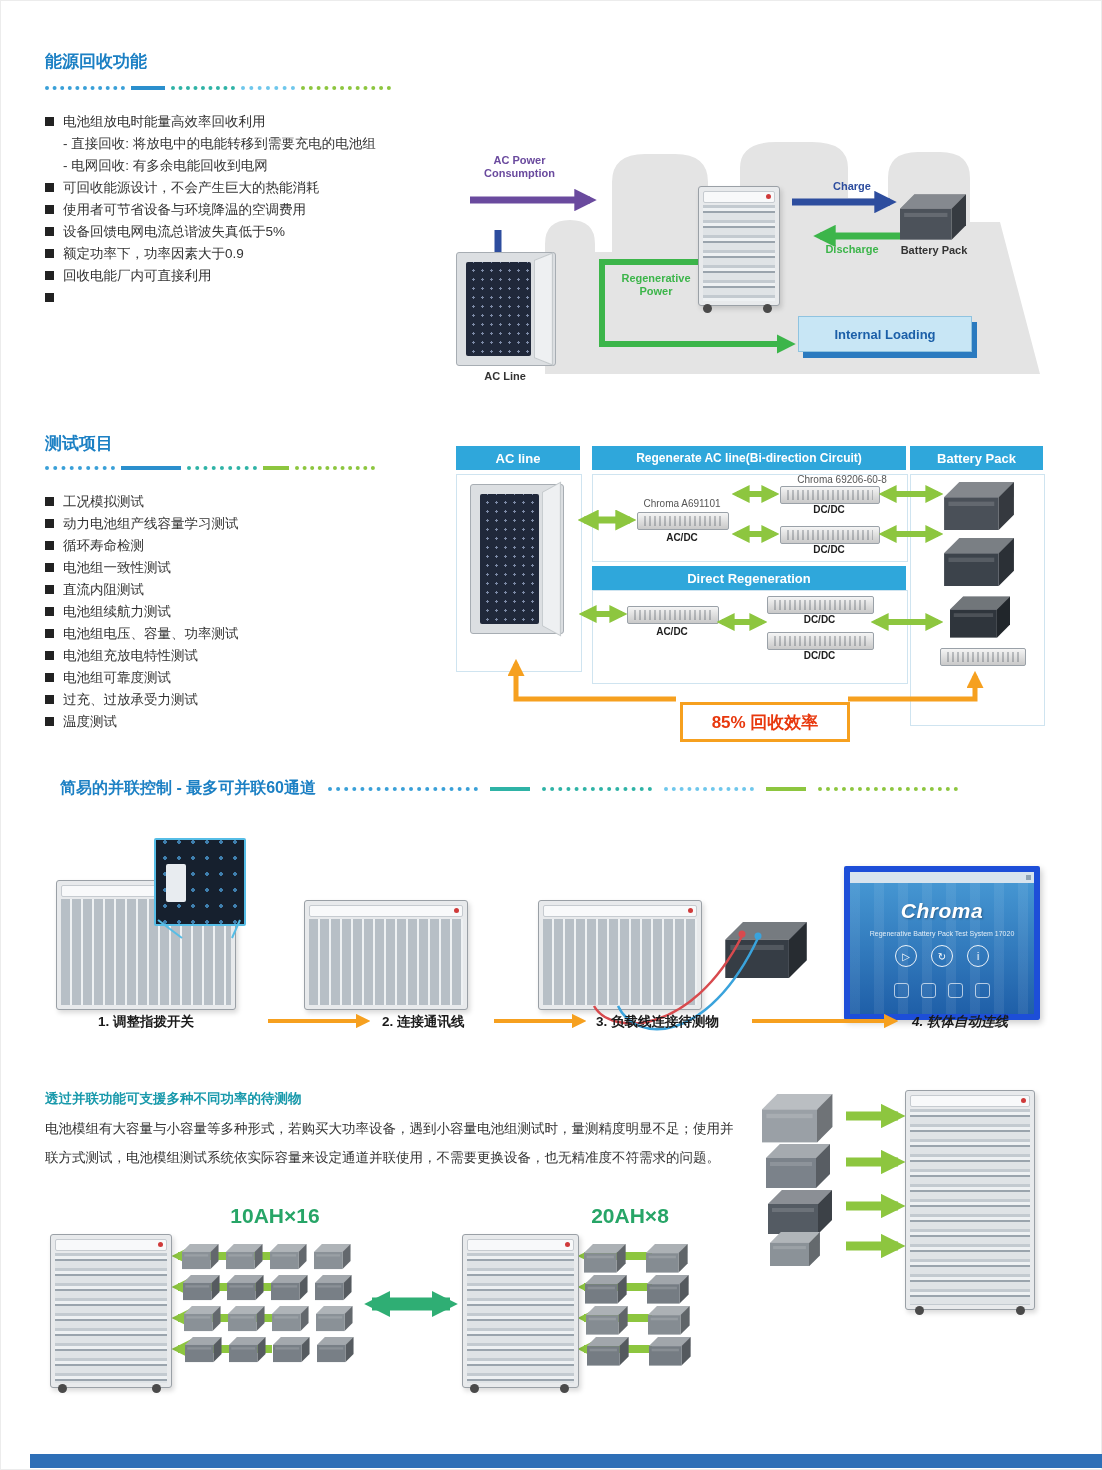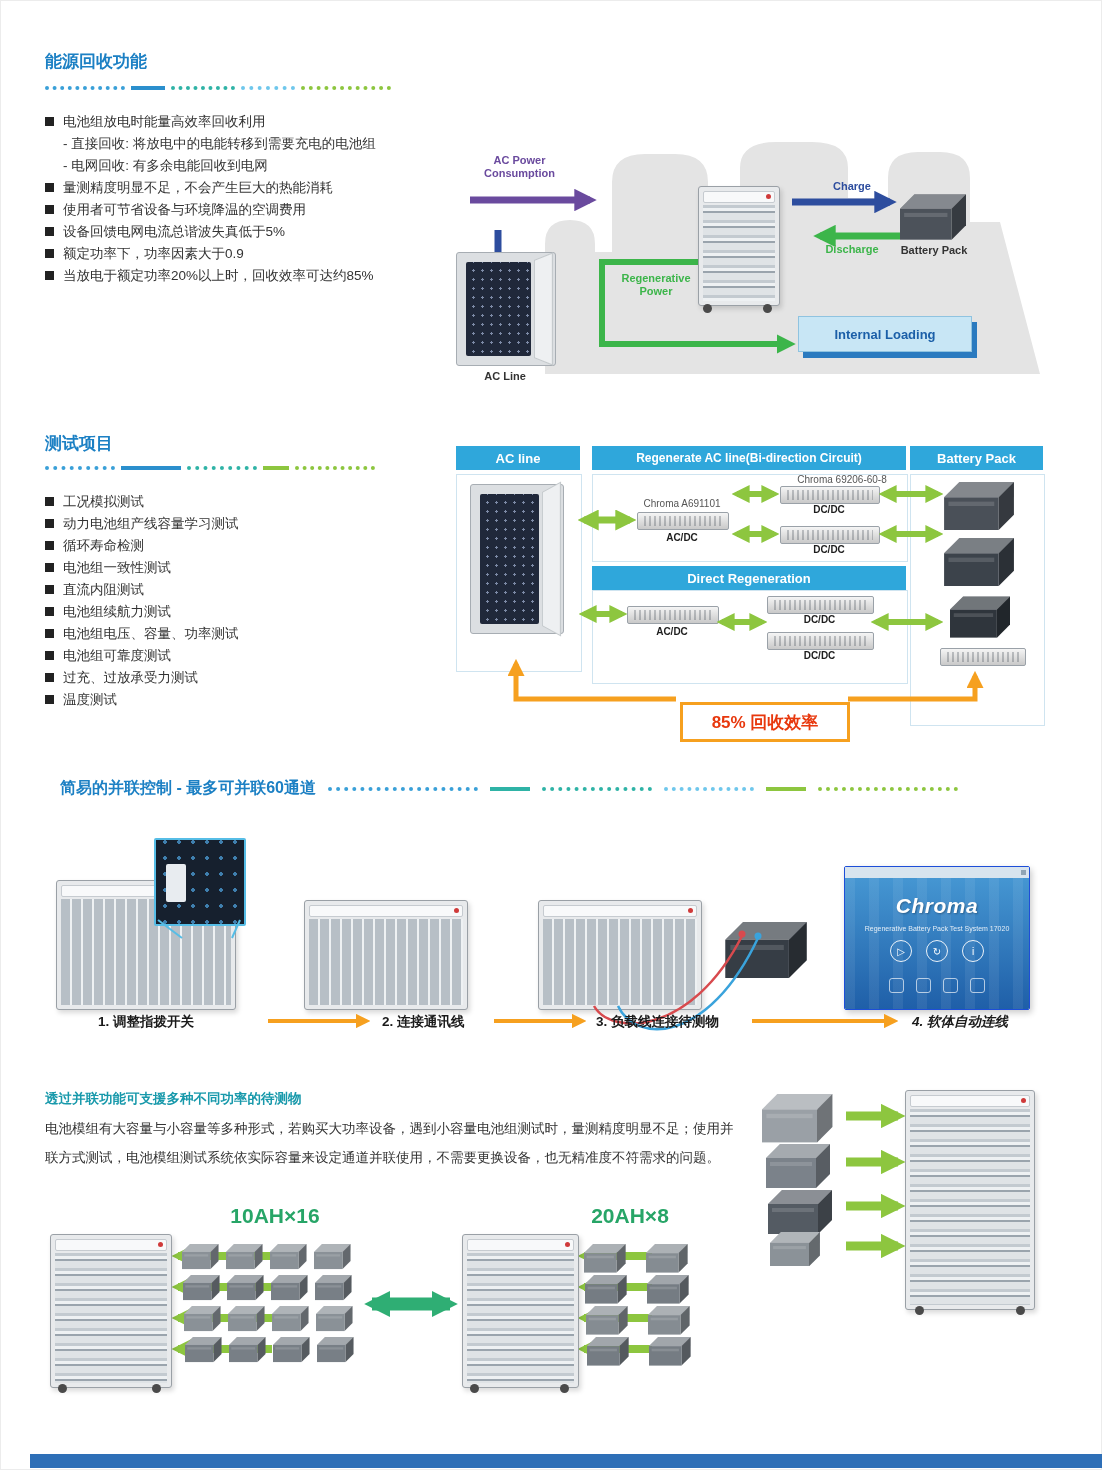--- a/index.html
+++ b/index.html
@@ -46,21 +46,21 @@
   .acpanel .door{position:absolute;right:2px;top:7px;bottom:7px;width:17px;background:#eef0f2;
         border:1px solid #c5cacd;transform:perspective(70px) rotateY(-30deg);transform-origin:left center;}
   .intload{position:absolute;background:#c8e6f5;border:1px solid #8fc3e0;box-shadow:5px 6px 0 #2a7abf;
         color:#1b5fa8;font-weight:700;font-size:13px;display:flex;align-items:center;justify-content:center;}
   .effbox{position:absolute;background:#fff;border:3px solid #f6a01f;color:#e8380d;font-weight:700;font-size:17px;
         display:flex;align-items:center;justify-content:center;}
   .step{position:absolute;font-size:13.5px;color:#1a1a1a;font-weight:600;white-space:nowrap;}
   .inset{position:absolute;background:#16202e;border:2px solid #56bde6;border-radius:2px;
         background-image:radial-gradient(#3f7fae 1.6px,transparent 2px);background-size:14px 16px;background-position:44px 10px;}
   .inset .dip{position:absolute;left:10px;top:24px;width:20px;height:38px;background:#e8ecf0;border-radius:2px;}
-  .software{position:absolute;border:1px solid #1d4ed8;border-radius:2px;overflow:hidden;box-shadow:2px 3px 6px rgba(0,0,0,.2);}
+  .software{position:absolute;border:6px solid #1d4ed8;border-radius:2px;overflow:hidden;box-shadow:2px 3px 6px rgba(0,0,0,.2);}
   .sw-titlebar{position:absolute;left:0;right:0;top:0;height:11px;background:#d8e4ee;border-bottom:1px solid #b9c9d6;}
   .sw-titlebar::after{content:"";position:absolute;right:3px;top:3px;width:5px;height:5px;background:#8fa4b5;}
   .sw-body{position:absolute;left:0;right:0;top:11px;bottom:0;background:linear-gradient(180deg,#4596d2,#1f5fa8);}
   .sw-body::before{content:"";position:absolute;inset:0;
         background:repeating-linear-gradient(90deg,rgba(255,255,255,.07) 0 10px,transparent 10px 24px);}
   .sw-brand{position:absolute;left:0;right:0;top:16px;text-align:center;color:#fff;font-weight:700;font-style:italic;
         font-size:21px;letter-spacing:.5px;text-shadow:1px 1px 2px rgba(0,0,0,.3);}
   .sw-sub{position:absolute;left:0;right:0;top:47px;text-align:center;color:rgba(255,255,255,.85);font-size:7px;}
   .sw-icons{position:absolute;left:0;right:0;top:62px;display:flex;justify-content:center;gap:14px;}
   .sw-icon{width:20px;height:20px;border:1.5px solid rgba(255,255,255,.9);border-radius:50%;color:#fff;
@@ -104,37 +104,40 @@
         <span>电池组放电时能量高效率回收利用</span>
       </li>
     <li class="sub">
         <span>- 直接回收: 将放电中的电能转移到需要充电的电池组</span>
       </li>
     <li class="sub">
         <span>- 电网回收: 有多余电能回收到电网</span>
       </li>
     <li>
         <span class="sq"></span>
-        <span>量测精度明显不足，不会产生巨大的热能消耗</span>
+        <span>可回收能源设计，不会产生巨大的热能消耗</span>
       </li>
     <li>
         <span class="sq"></span>
         <span>使用者可节省设备与环境降温的空调费用</span>
       </li>
     <li>
         <span class="sq"></span>
         <span>设备回馈电网电流总谐波失真低于5%</span>
       </li>
     <li>
         <span class="sq"></span>
         <span>额定功率下，功率因素大于0.9</span>
       </li>
     <li>
         <span class="sq"></span>
-        <span>当放电于额定功率20%以上时，回收效率可达约85%</span>
+        <span>回收电能厂内可直接利用</span>
+      </li>
+    <li>
+        <span class="sq"></span>
       </li>
   </ul>
 
   <div class="abs" style="left:440px;top:112px;width:620px;height:290px;">
     <svg class="abs" style="left:0;top:0" width="620" height="290" viewBox="0 0 620 290">
       <defs>
         <marker id="d1p" viewBox="0 0 10 10" refX="7" refY="5" markerWidth="3.2" markerHeight="3.2" orient="auto-start-reverse">
             <path d="M0,0L10,5L0,10Z" fill="#6a4a9e"></path>
           </marker>
         <marker id="d1b" viewBox="0 0 10 10" refX="7" refY="5" markerWidth="3.2" markerHeight="3.2" orient="auto-start-reverse">
@@ -208,20 +211,24 @@
         <span class="sq"></span>
         <span>直流内阻测试</span>
       </li>
     <li>
         <span class="sq"></span>
         <span>电池组续航力测试</span>
       </li>
     <li>
         <span class="sq"></span>
         <span>电池组电压、容量、功率测试</span>
+      </li>
+    <li>
+        <span class="sq"></span>
+        <span>电池组充放电特性测试</span>
       </li>
     <li>
         <span class="sq"></span>
         <span>电池组可靠度测试</span>
       </li>
     <li>
         <span class="sq"></span>
         <span>过充、过放承受力测试</span>
       </li>
     <li>

